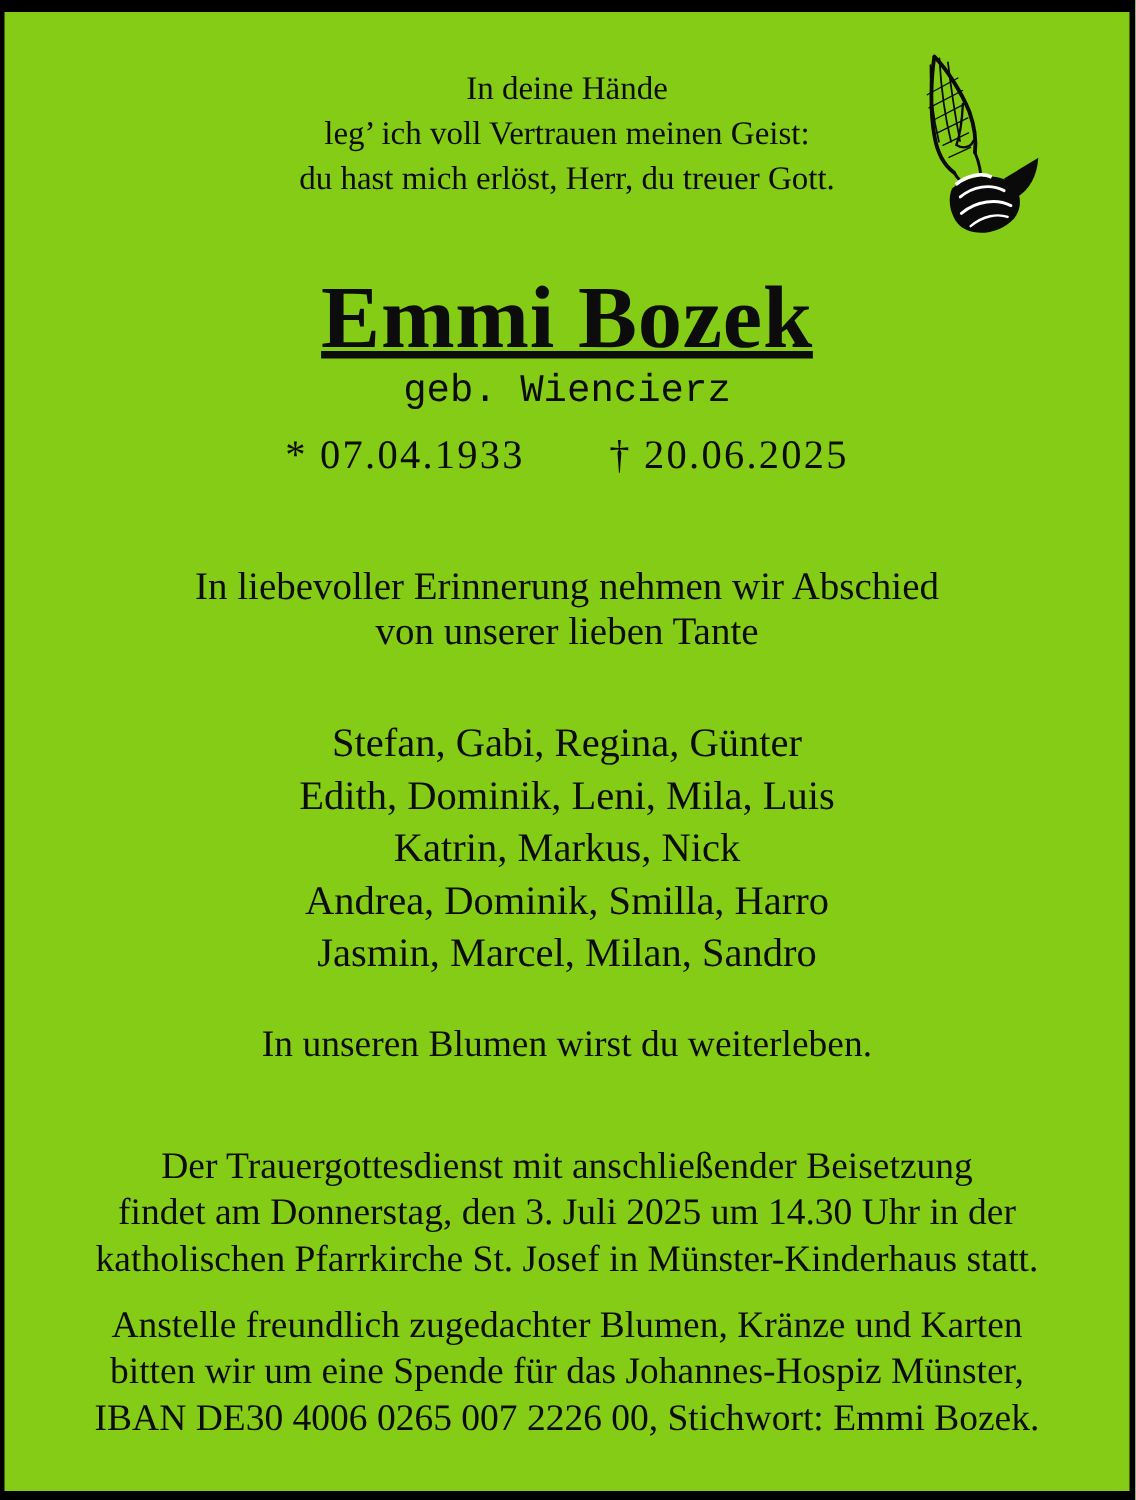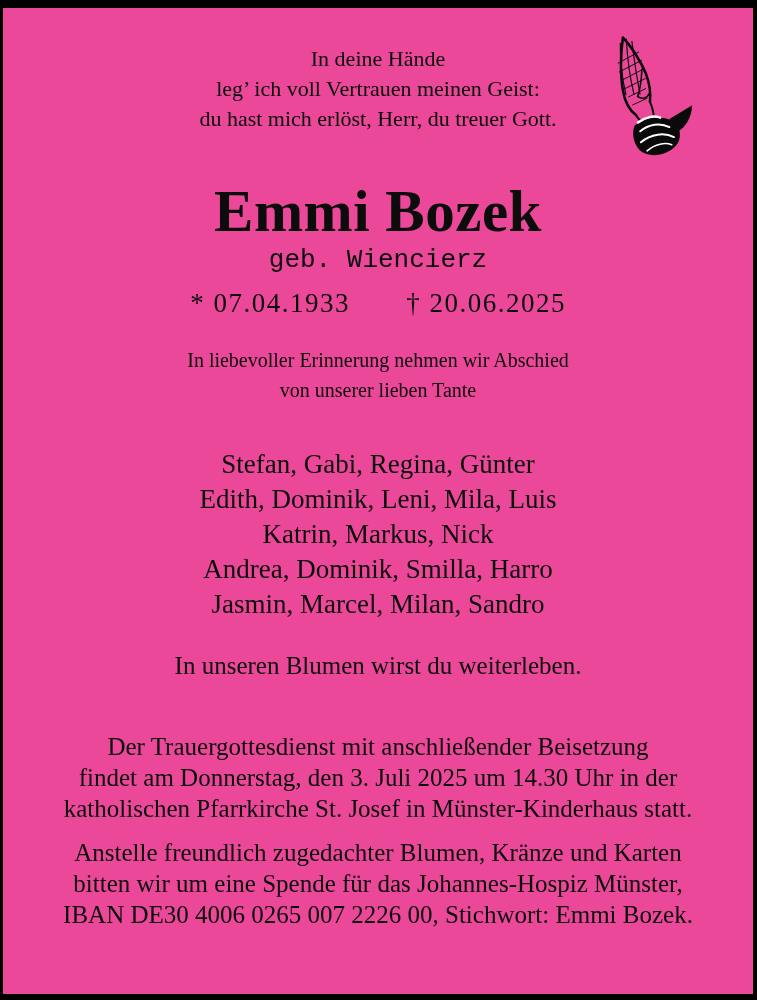--- a/index.html
+++ b/index.html
@@ -7,21 +7,21 @@
     padding: 0;
     background: #ffffff;
     font-family: "Liberation Serif", "DejaVu Serif", serif;
     color: #0c0c0c;
   }
   .sheet {
     position: relative;
     box-sizing: border-box;
     width: 757px;
     height: 1000px;
-    background: #ec4899;
+    background: #84cc16;
     border-style: solid;
     border-color: #000000;
     border-width: 8px 4px 6px 3px;
     padding-top: 36px;
     text-align: center;
     overflow: hidden;
   }
   .hands {
     position: absolute;
     top: 22px;
@@ -33,37 +33,38 @@
     margin-top: 0;
     font-size: 22px;
     line-height: 30px;
   }
   .name {
     margin: 46px 0 0 0;
     font-size: 59px;
     line-height: 62px;
     font-weight: bold;
     letter-spacing: 0.5px;
+    text-decoration: underline;
   }
   .maiden {
     margin-top: 2px;
     font-size: 26px;
     line-height: 32px;
     font-family: Liberation Mono, monospace;
   }
   .dates {
     margin-top: 10px;
     font-size: 27px;
     line-height: 34px;
     letter-spacing: 1.5px;
   }
   .dates .death { margin-left: 48px; }
   .intro {
-    margin-top: 25px;
-    font-size: 20px;
+    margin-top: 56px;
+    font-size: 26px;
     line-height: 30px;
   }
   .mourners {
     margin-top: 42px;
     font-size: 27px;
     line-height: 35px;
   }
   .farewell {
     margin-top: 28px;
     font-size: 25px;

